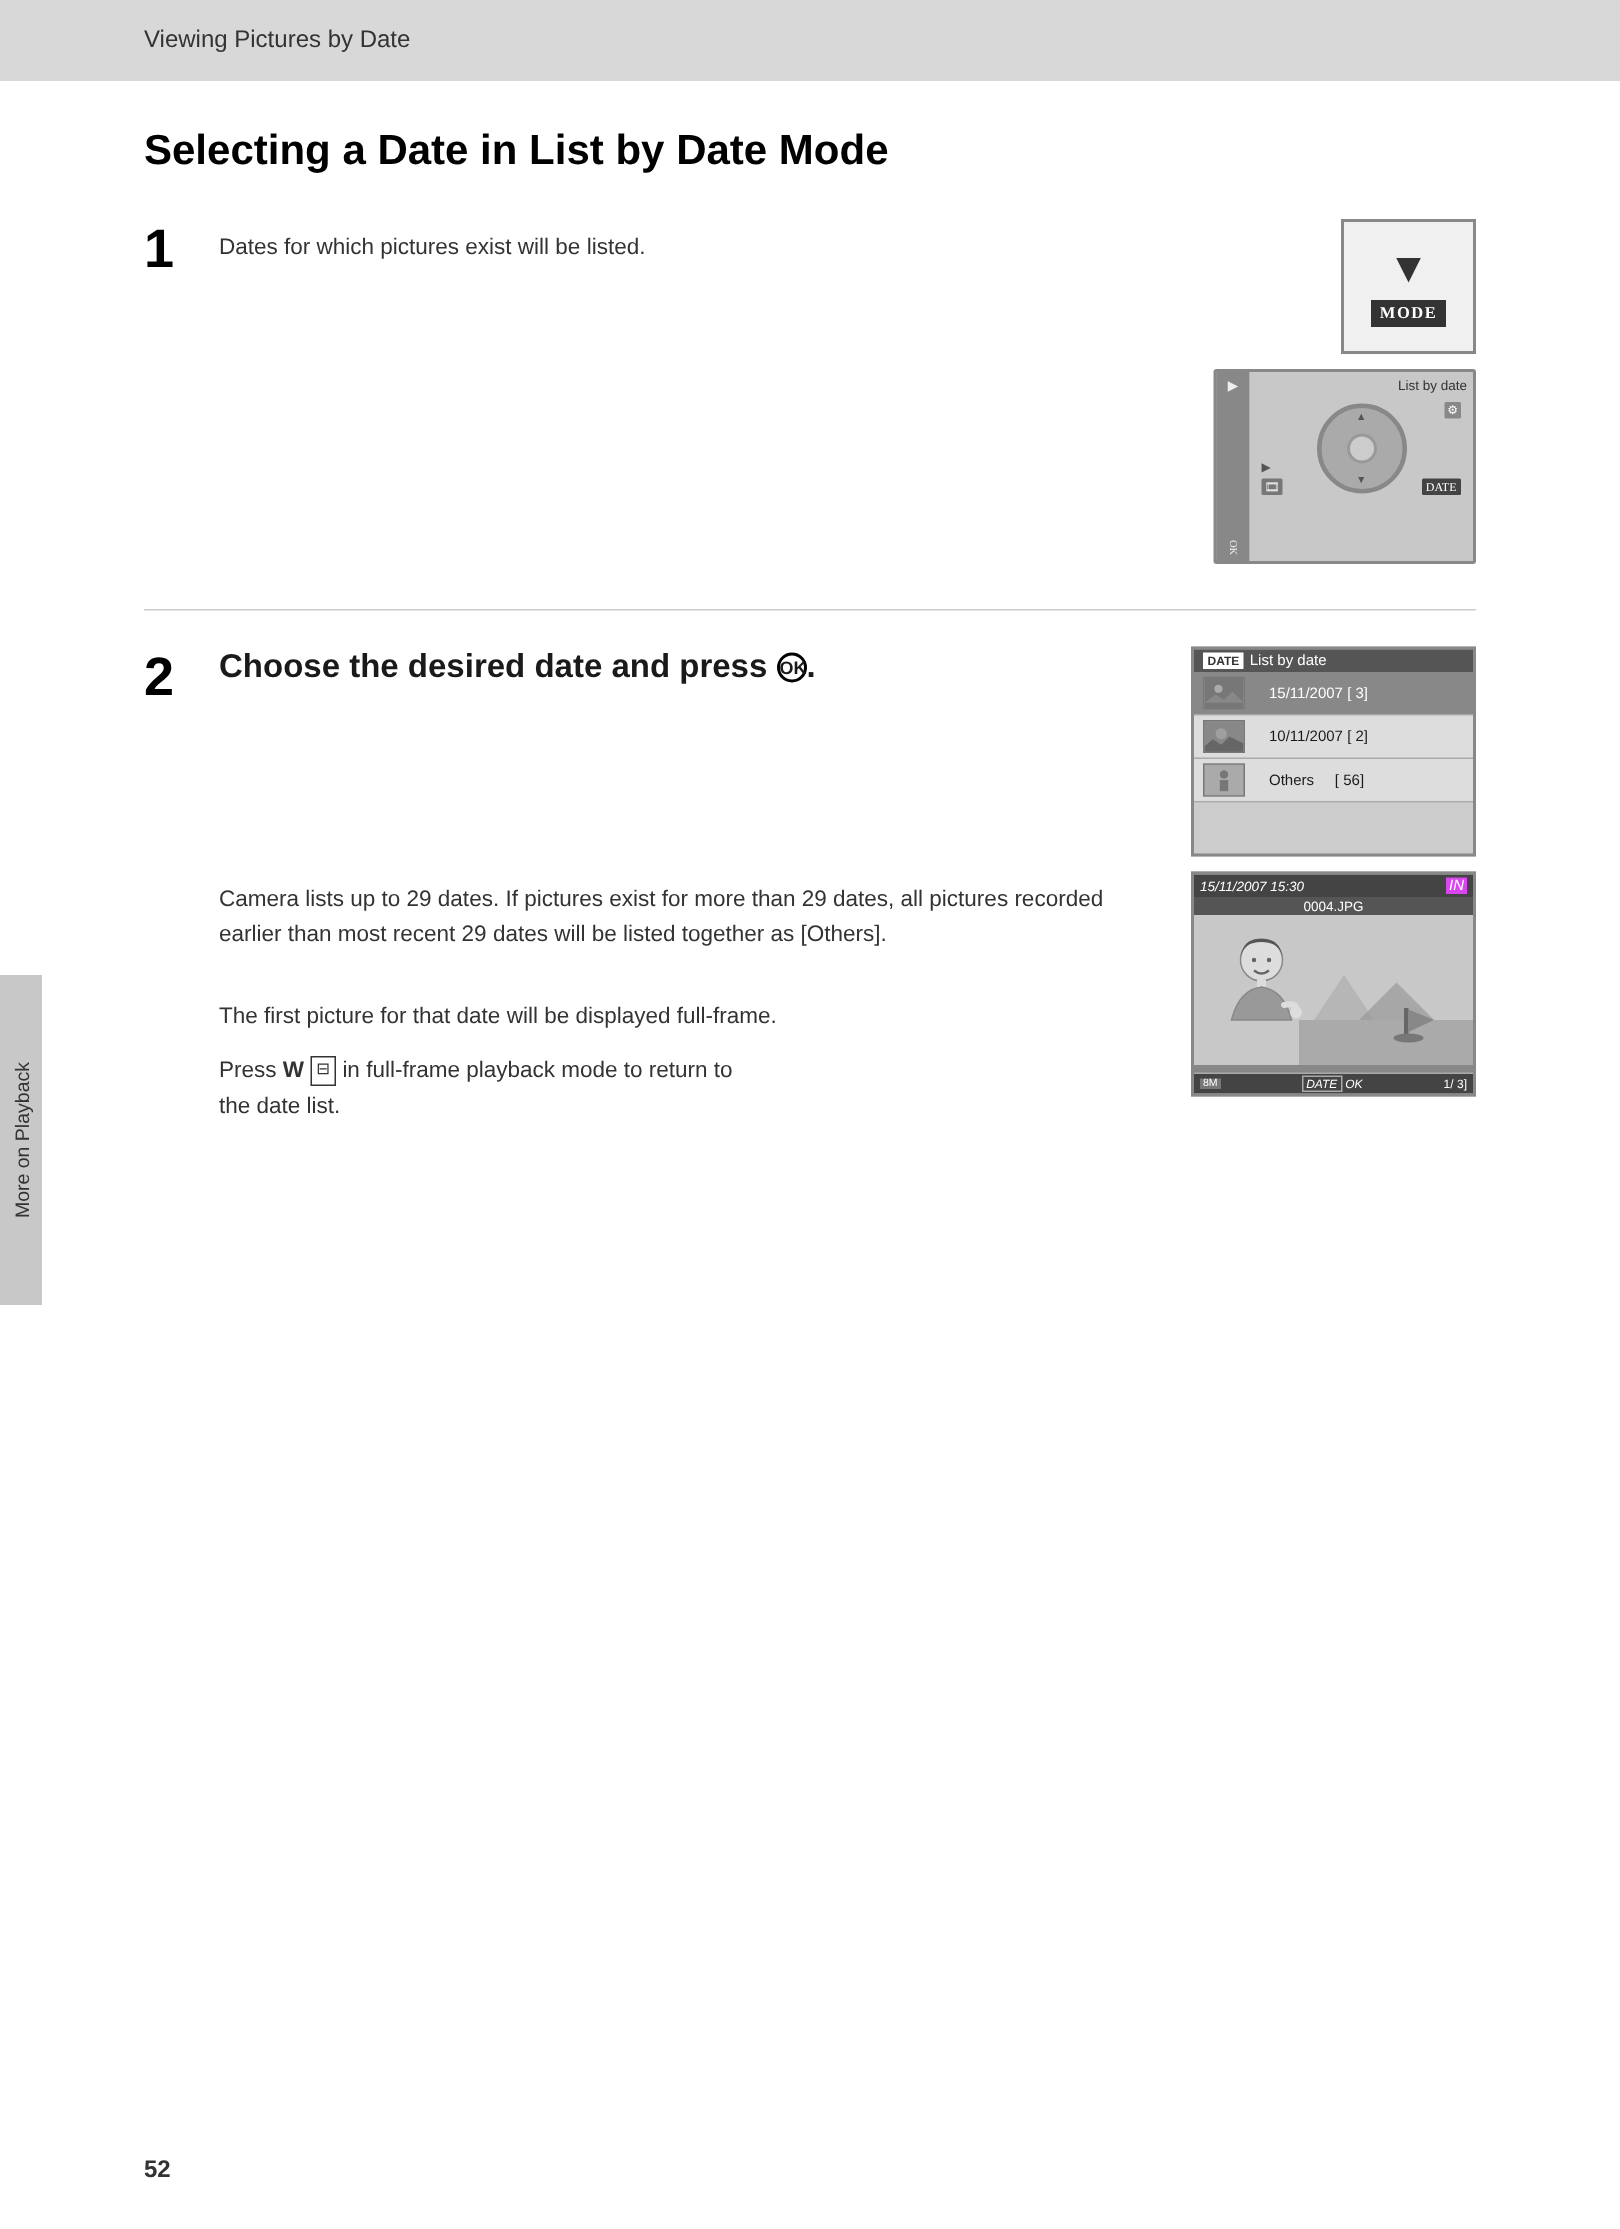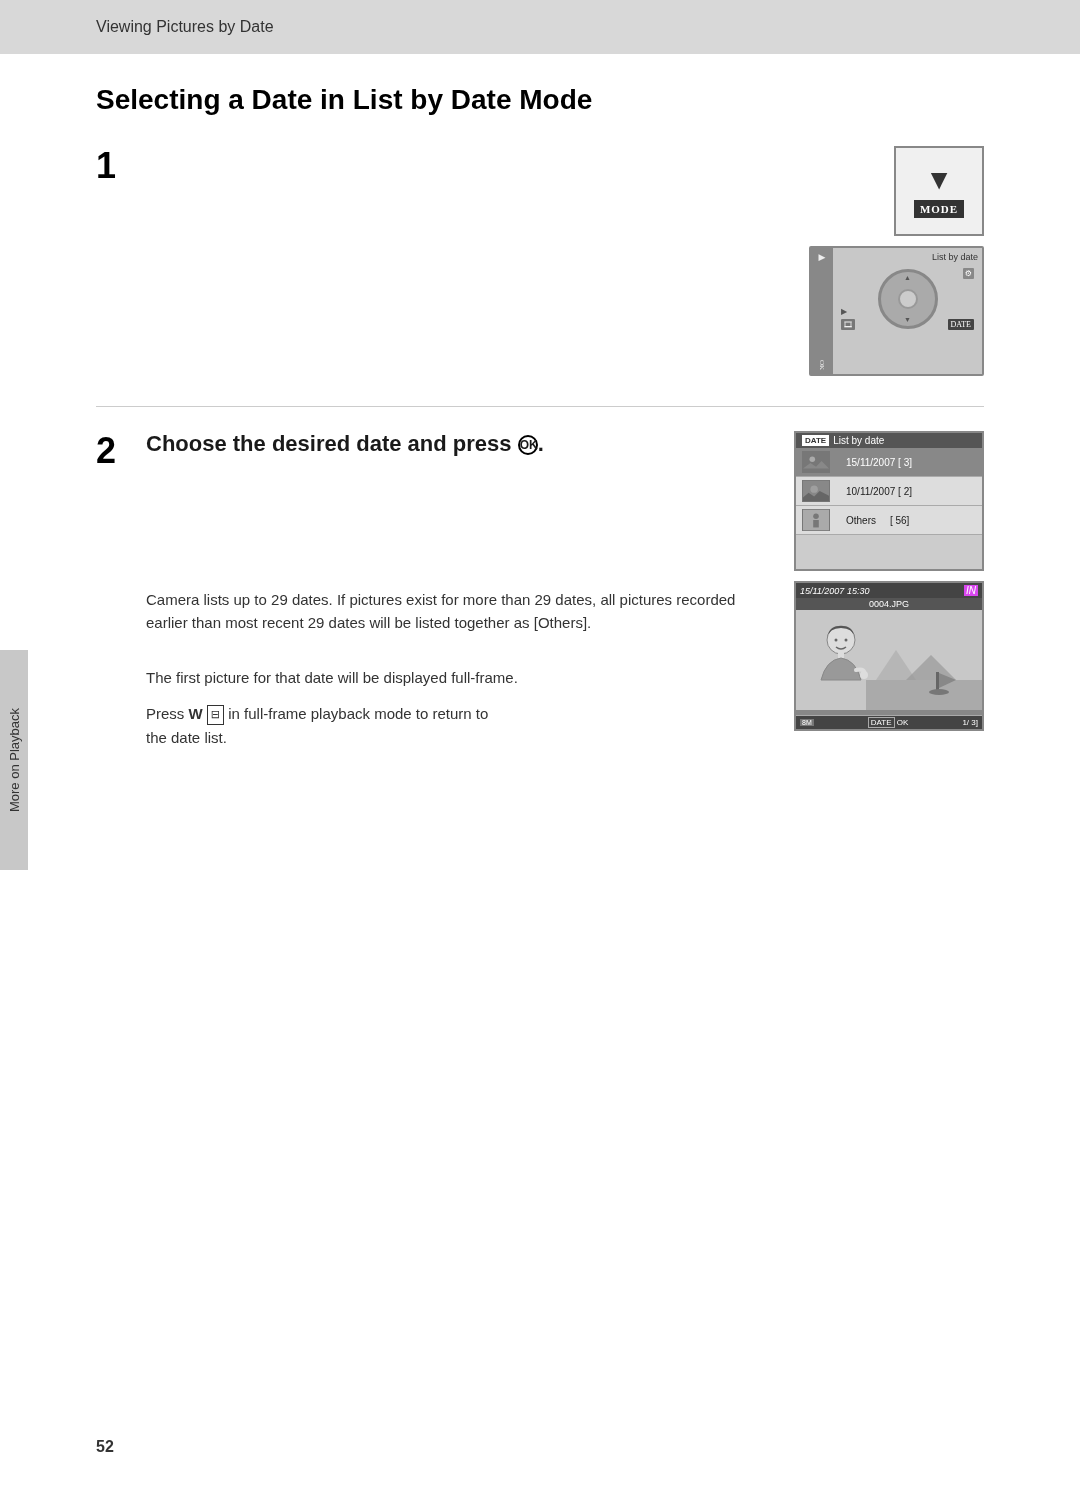--- a/index.html
+++ b/index.html
@@ -343,20 +343,21 @@
 </div>
 
 <div class="main-content">
 
   <h1 class="page-title">Selecting a Date in List by Date Mode</h1>
 
   <div class="step-section">
     <div class="step-number">1</div>
 
     <div class="step-content">
+      <div class="step-subtext">Dates for which pictures exist will be listed.</div>
     </div>
 
     <div class="step1-images-container">
 
       <div class="diagram-mode-btn">
         <div class="arrow-down">▼</div>
         <div class="mode-label">MODE</div>
       </div>
 
       <div class="playback-screen">
@@ -496,21 +497,21 @@
 
               <path d="M25 70 Q30 50 45 48 Q60 50 65 70 Z" fill="#999" stroke="#888" stroke-width="1"></path>
 
               <path d="M60 60 Q70 58 68 65" stroke="#ddd" stroke-width="4" fill="none" stroke-linecap="round"></path>
               <circle cx="68" cy="65" r="4" fill="#ddd"></circle>
             </svg>
           </div>
 
           <div class="ff-bottom-bar">
             <span style="background:#777; color:#fff; font-size:7px; padding:0 2px;">8M</span>
-            <span style="font-size:8px;">
+            <span style="font-size:8px;font-style:italic;">
               <span style="border:1px solid #aaa; padding:0 2px;">DATE</span>
               <span> OK</span>
             </span>
             <span>
               <span>1/</span>
               <span>3]</span>
             </span>
           </div>
         </div>
       </div>

